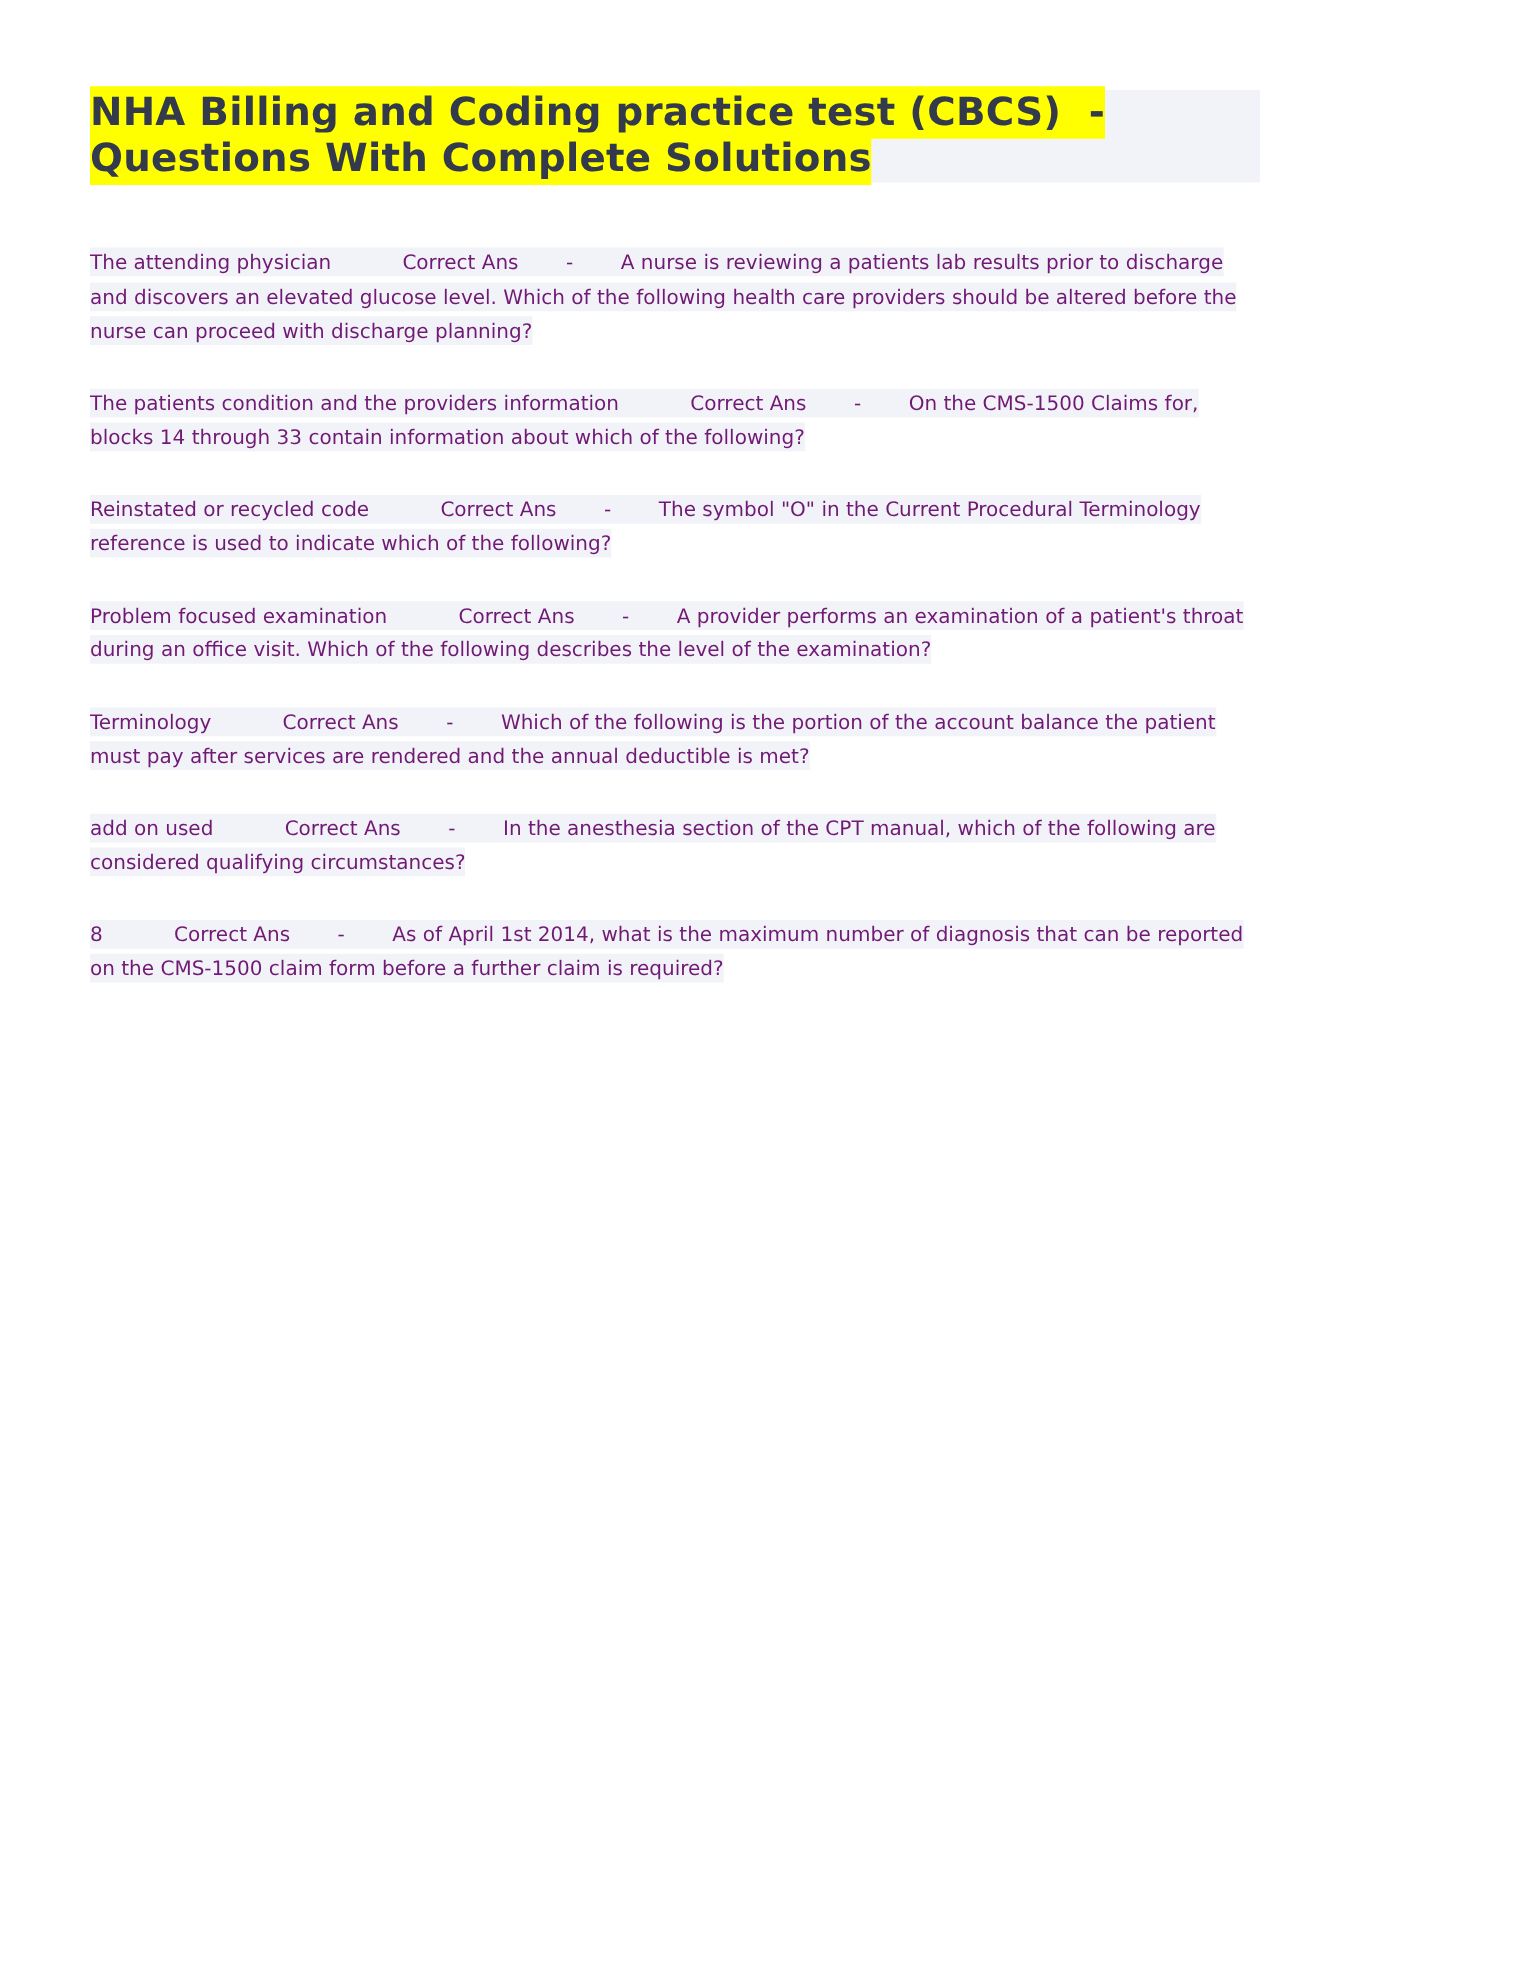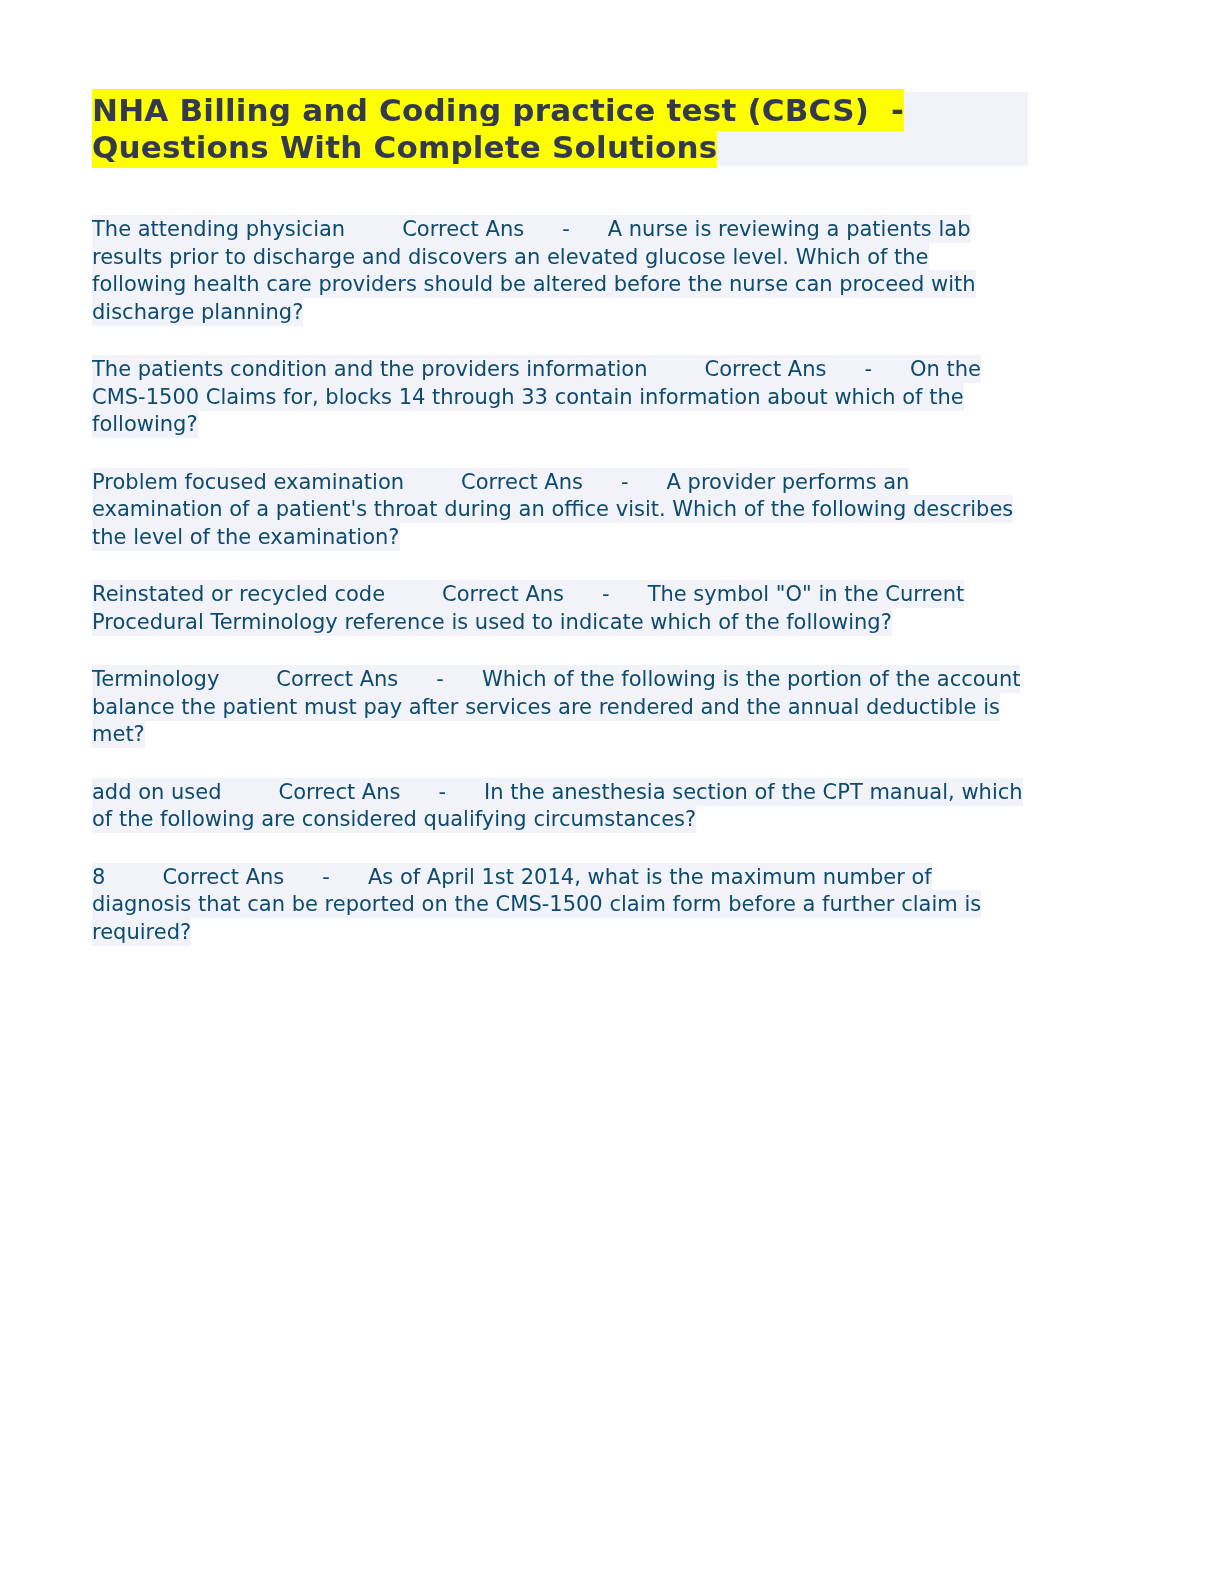--- a/index.html
+++ b/index.html
@@ -5,21 +5,21 @@
   html, body {
     margin: 0;
     padding: 0;
     background: #ffffff;
   }
   .page {
     position: relative;
     width: 1048px;
     height: 1584px;
     box-sizing: border-box;
-    padding: 92px;
+    padding: 72px;
     background: #ffffff;
     font-family: "DejaVu Sans", sans-serif;
     color: #3a4050;
     overflow: hidden;
   }
   .doc-title {
     margin: 0 0 50px 0;
     width: 936px;
     background: #f2f3f8;
     font-family: "DejaVu Sans", sans-serif;
@@ -31,46 +31,46 @@
   }
   .doc-title .yhl {
     background: #ffff00;
     padding: 3px 0;
   }
   .qa-list {
     width: 936px;
   }
   .qa-item {
     margin: 0 0 30px 0;
-    font-size: 21px;
+    font-size: 16px;
     line-height: 27.5px;
-    color: #0c4a6e;
+    color: #701a75;
   }
   .qa-item .ghl {
     background: #f2f3f8;
     padding: 2px 0;
   }
   .sp1 { display: inline-block; width: 57px; }
   .sp2 { display: inline-block; width: 38px; }
   .sp3 { display: inline-block; width: 38px; }
 </style>
 </head>
 <body>
 
 <div class="page">
   <h1 class="doc-title"><span class="yhl">NHA Billing and Coding practice test (CBCS)&nbsp; - Questions With Complete Solutions</span></h1>
 
   <div class="qa-list">
   <p class="qa-item"><span class="ghl"><span>The attending physician</span><span class="sp1"></span><span>Correct Ans</span><span class="sp2"></span><span>-</span><span class="sp3"></span><span>A nurse is reviewing a patients lab results prior to discharge and discovers an elevated glucose level. Which of the following health care providers should be altered before the nurse can proceed with discharge planning?</span></span></p>
 
   <p class="qa-item"><span class="ghl"><span>The patients condition and the providers information</span><span class="sp1"></span><span>Correct Ans</span><span class="sp2"></span><span>-</span><span class="sp3"></span><span>On the CMS-1500 Claims for, blocks 14 through 33 contain information about which of the following?</span></span></p>
 
+  <p class="qa-item"><span class="ghl"><span>Reinstated or recycled code</span><span class="sp1"></span><span>Correct Ans</span><span class="sp2"></span><span>-</span><span class="sp3"></span><span>The symbol "O" in the Current Procedural Terminology reference is used to indicate which of the following?</span></span></p>
+
   <p class="qa-item"><span class="ghl"><span>Problem focused examination</span><span class="sp1"></span><span>Correct Ans</span><span class="sp2"></span><span>-</span><span class="sp3"></span><span>A provider performs an examination of a patient's throat during an office visit. Which of the following describes the level of the examination?</span></span></p>
-
-  <p class="qa-item"><span class="ghl"><span>Reinstated or recycled code</span><span class="sp1"></span><span>Correct Ans</span><span class="sp2"></span><span>-</span><span class="sp3"></span><span>The symbol "O" in the Current Procedural Terminology reference is used to indicate which of the following?</span></span></p>
 
   <p class="qa-item"><span class="ghl"><span>Terminology</span><span class="sp1"></span><span>Correct Ans</span><span class="sp2"></span><span>-</span><span class="sp3"></span><span>Which of the following is the portion of the account balance the patient must pay after services are rendered and the annual deductible is met?</span></span></p>
 
 
 
   <p class="qa-item"><span class="ghl"><span>add on used</span><span class="sp1"></span><span>Correct Ans</span><span class="sp2"></span><span>-</span><span class="sp3"></span><span>In the anesthesia section of the CPT manual, which of the following are considered qualifying circumstances?</span></span></p>
 
   <p class="qa-item"><span class="ghl"><span>8</span><span class="sp1"></span><span>Correct Ans</span><span class="sp2"></span><span>-</span><span class="sp3"></span><span>As of April 1st 2014, what is the maximum number of diagnosis that can be reported on the CMS-1500 claim form before a further claim is required?</span></span></p>
 
 </div>

